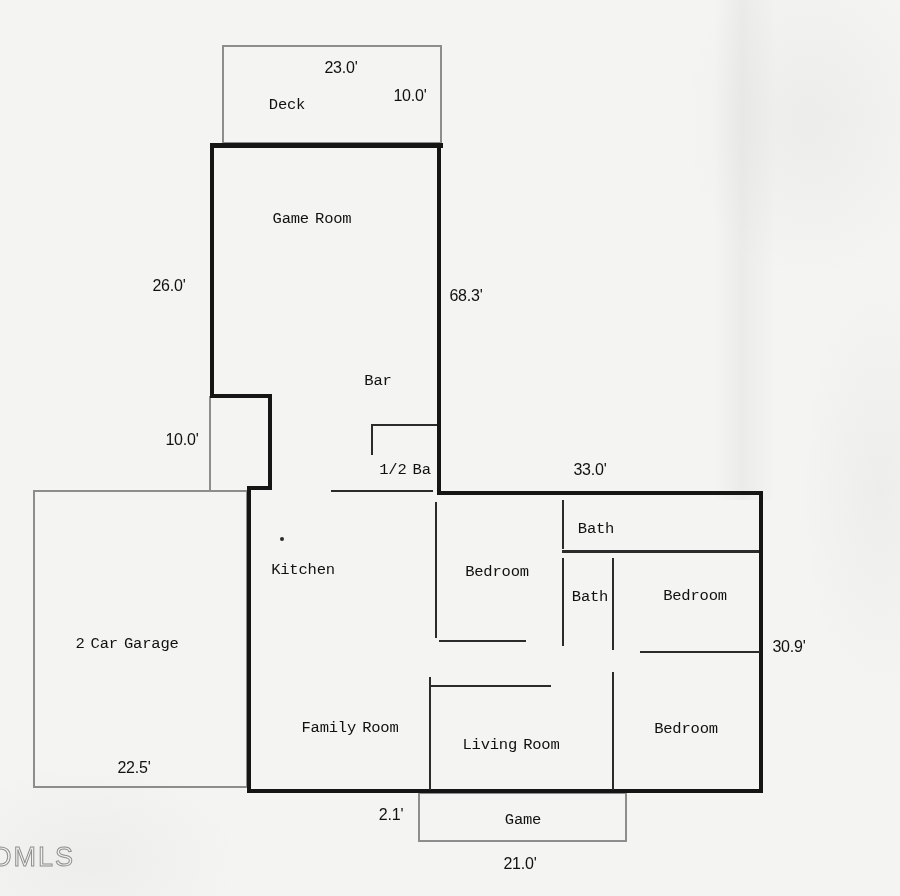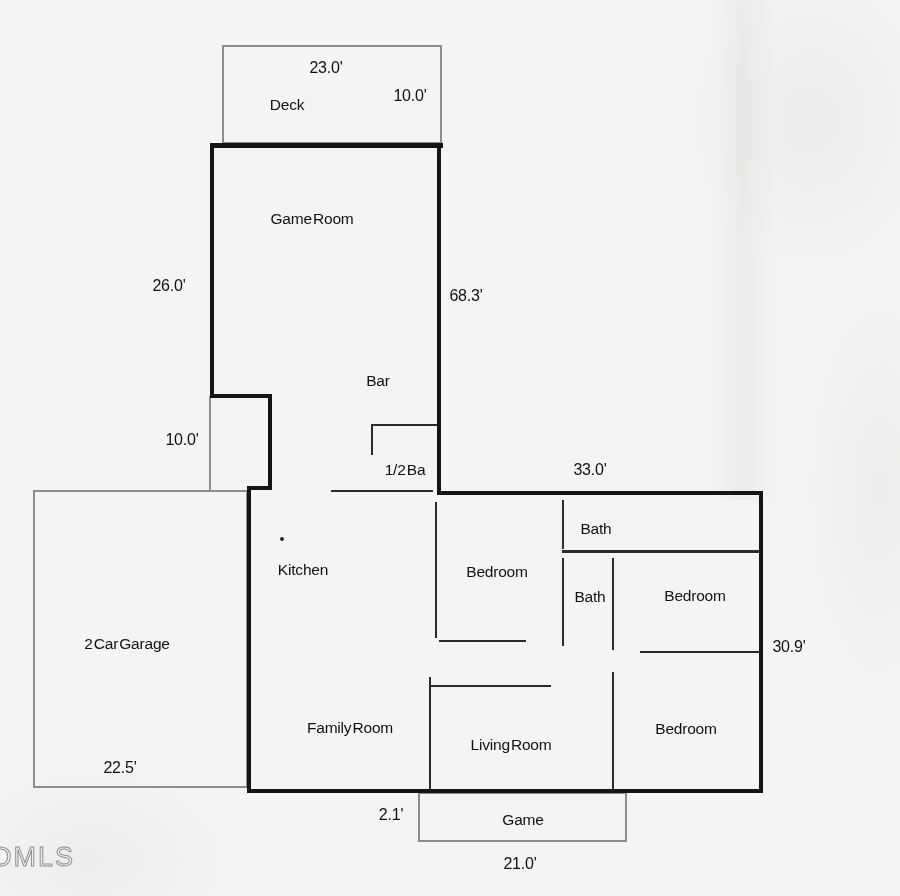--- a/index.html
+++ b/index.html
@@ -37,21 +37,21 @@
   .outline{position:absolute;border:2px solid #8d8d8d;background:transparent;box-sizing:border-box;}
   .grayline{position:absolute;background:#8d8d8d;}
   
   .lbl{
     position:absolute;
     transform:translate(-50%,-50%);
     font-size:16px;color:#111;
     white-space:nowrap;
     letter-spacing:-0.2px;
   }
-  .room{word-spacing:-3px;font-size:15.5px;}
+  .room{word-spacing:-3px;font-size:15.5px;font-family:Liberation Mono, monospace;}
   .dim{font-size:16px;}
   #watermark{
     position:absolute;left:-8px;top:842px;
     font-size:27px;letter-spacing:2px;
     color:rgba(245,245,243,0.2);
     -webkit-text-stroke:1px #8f8f8f;
     transform:none;
   }
   #print-dot{
     position:absolute;left:280px;top:537px;width:4px;height:4px;
@@ -108,26 +108,26 @@
   <div class="lbl room" style="left:127px;top:644px">2 Car Garage</div>
   <div class="lbl room" style="left:497px;top:572px">Bedroom</div>
   <div class="lbl room" style="left:596px;top:529px">Bath</div>
   <div class="lbl room" style="left:590px;top:597px">Bath</div>
   <div class="lbl room" style="left:695px;top:596px">Bedroom</div>
   <div class="lbl room" style="left:350px;top:728px">Family Room</div>
   <div class="lbl room" style="left:511px;top:745px">Living Room</div>
   <div class="lbl room" style="left:686px;top:729px">Bedroom</div>
   <div class="lbl room" style="left:523px;top:820px">Game</div>
 
-  <div class="lbl dim" style="left:326px;top:68px">23.0'</div>
+  <div class="lbl dim" style="left:341px;top:68px">23.0'</div>
   <div class="lbl dim" style="left:410px;top:96px">10.0'</div>
   <div class="lbl dim" style="left:169px;top:286px">26.0'</div>
   <div class="lbl dim" style="left:466px;top:296px">68.3'</div>
   <div class="lbl dim" style="left:182px;top:440px">10.0'</div>
   <div class="lbl dim" style="left:590px;top:470px">33.0'</div>
   <div class="lbl dim" style="left:789px;top:647px">30.9'</div>
-  <div class="lbl dim" style="left:120px;top:768px">22.5'</div>
+  <div class="lbl dim" style="left:134px;top:768px">22.5'</div>
   <div class="lbl dim" style="left:391px;top:815px">2.1'</div>
   <div class="lbl dim" style="left:520px;top:864px">21.0'</div>
 
   <div class="lbl" id="watermark">DMLS</div>
 
 </div>
 
 </body></html>

